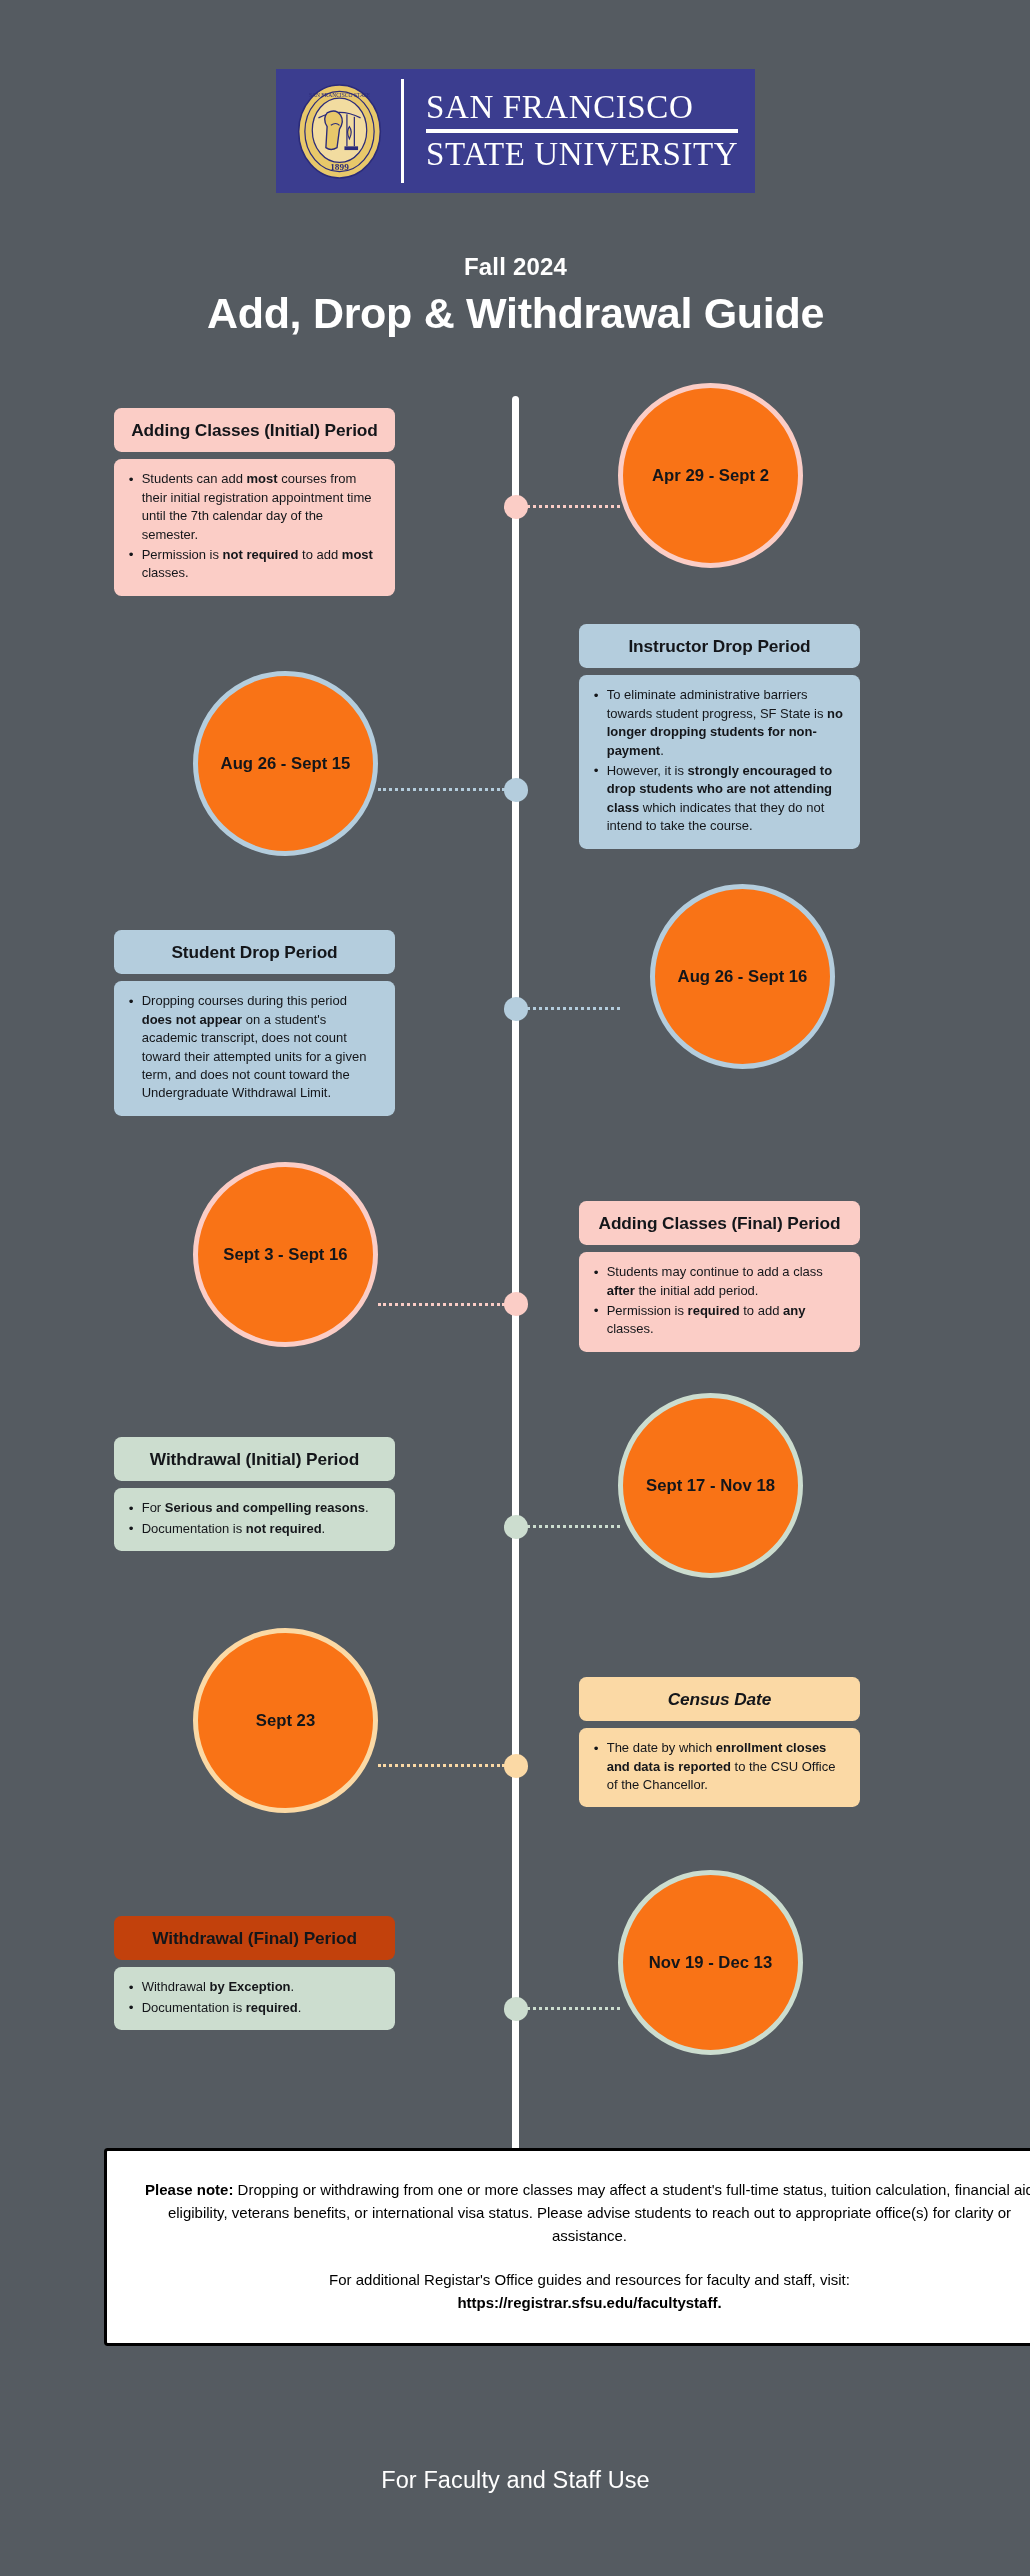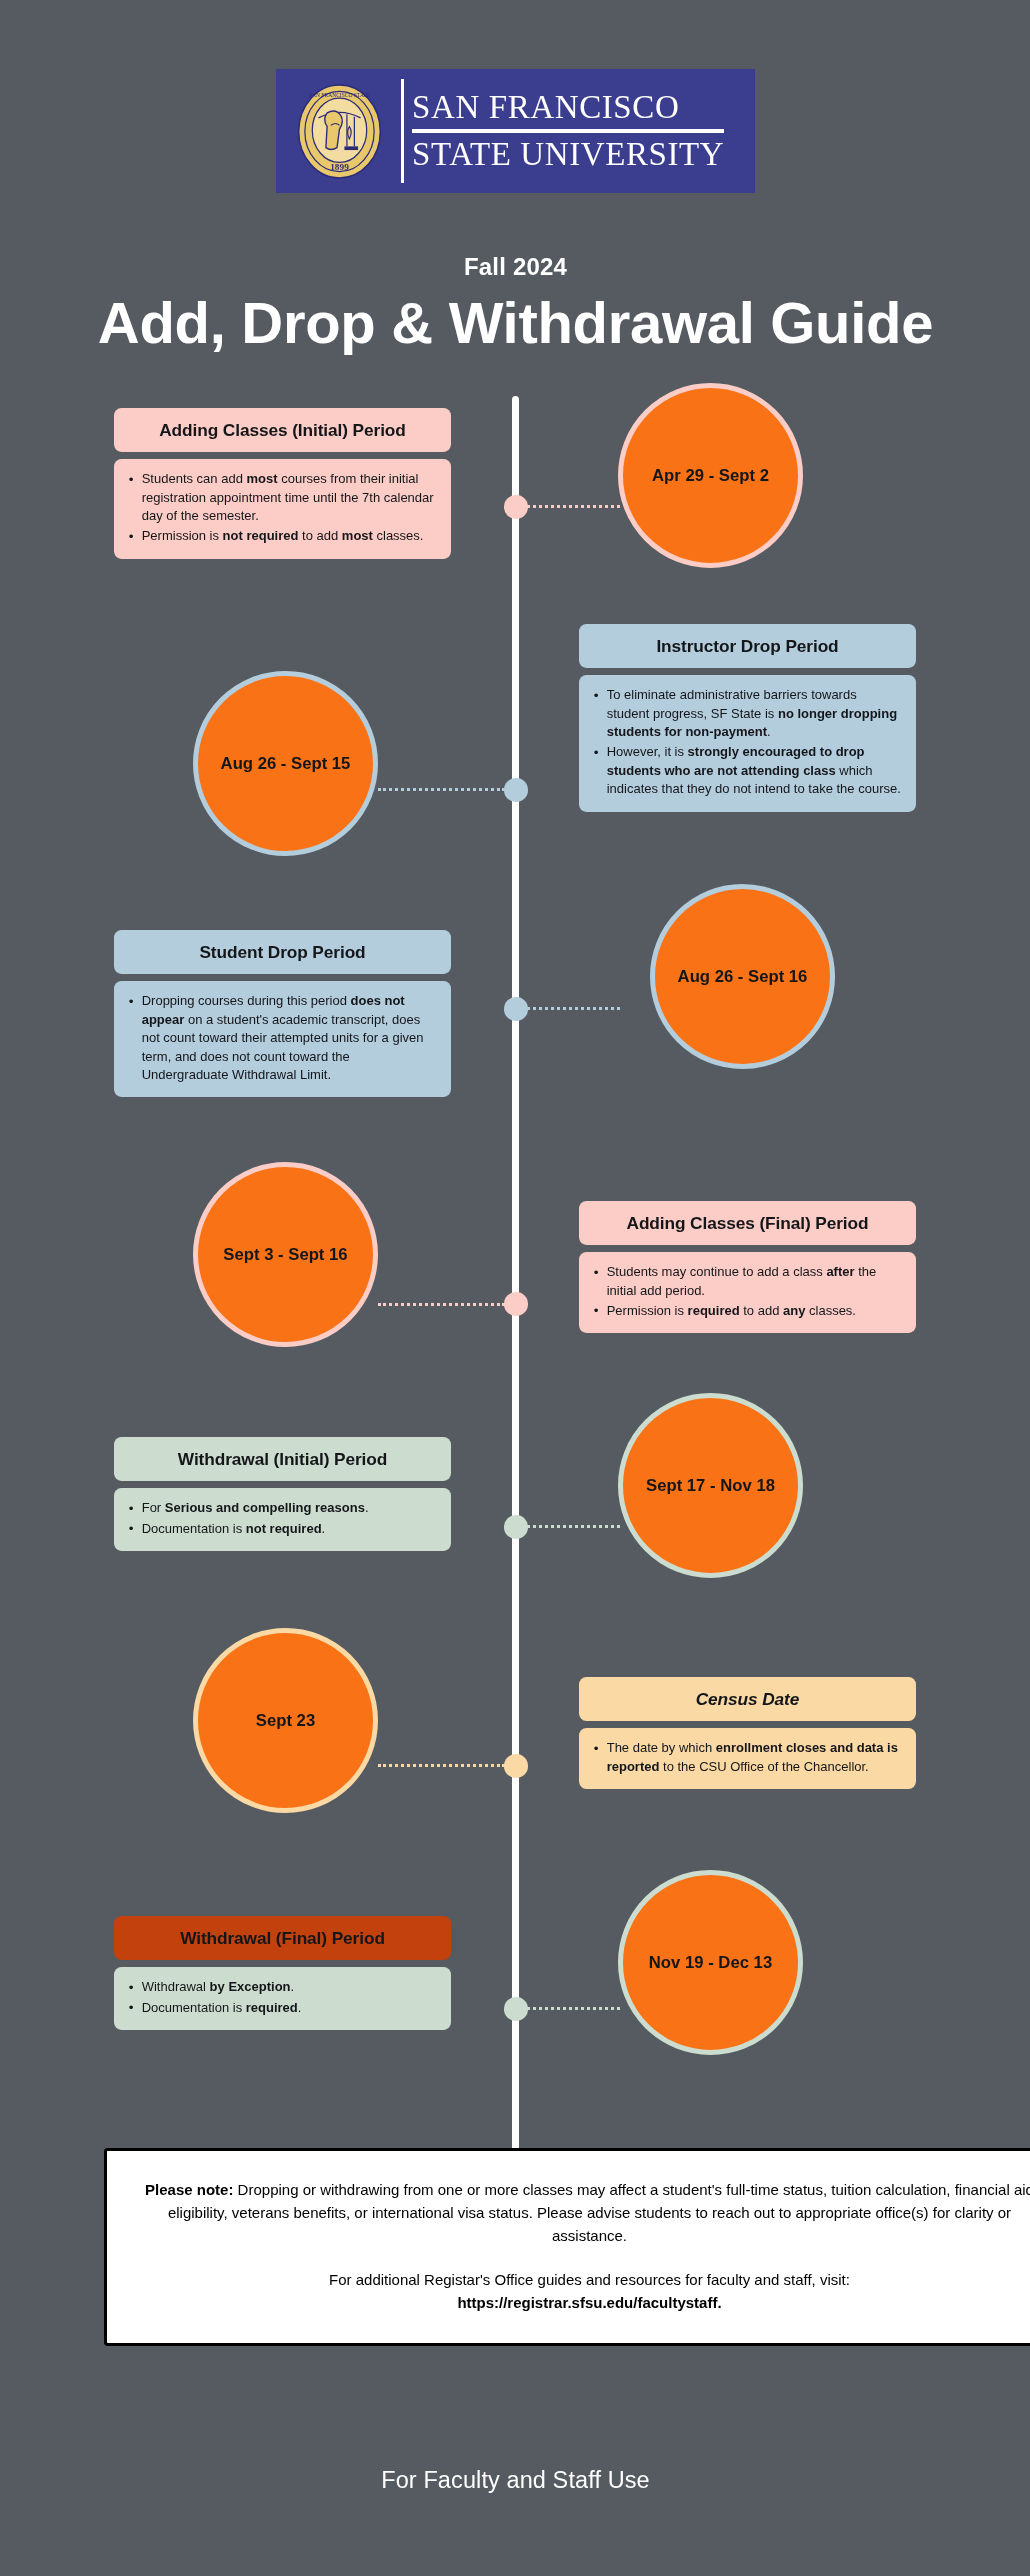--- a/index.html
+++ b/index.html
@@ -35,21 +35,21 @@
     position: relative;
   }
   .logo-divider {
     width: 3.1px;
     height: 104px;
     background: #ffffff;
     margin-left: 12.4px;
     flex: 0 0 auto;
   }
   .logo-text {
-    margin-left: 8px;
+    margin-left: 22px;
     color: #ffffff;
     font-family: "Liberation Serif", serif;
     line-height: 1.0;
   }
   .logo-line1, .logo-line2 {
     font-size: 33px;
     letter-spacing: 0.6px;
     white-space: nowrap;
   }
   .logo-rule {
@@ -68,21 +68,21 @@
     font-size: 24px;
     font-weight: bold;
     letter-spacing: 0.2px;
   }
   .main-title {
     position: absolute;
     left: 0; top: 289px;
     width: 1031px;
     text-align: center;
     color: #ffffff;
-    font-size: 58px;
+    font-size: 43px;
     font-weight: bold;
     letter-spacing: -0.3px;
   }
 
   
   .spine {
     position: absolute;
     left: 512px;
     top: 396px;
     width: 6.8px;
@@ -99,21 +99,21 @@
   }
   .dash {
     position: absolute;
     height: 3.1px;
     border-top: 3.1px dotted;
   }
 
   
   .card {
     position: absolute;
-    width: 337px;
+    width: 281px;
   }
   .card.left  { left: 114px; }
   .card.right { left: 579px; }
 
   .card-head {
     border-radius: 7.4px;
     text-align: center;
     font-size: 17.3px;
     font-weight: bold;
     color: #14161a;

